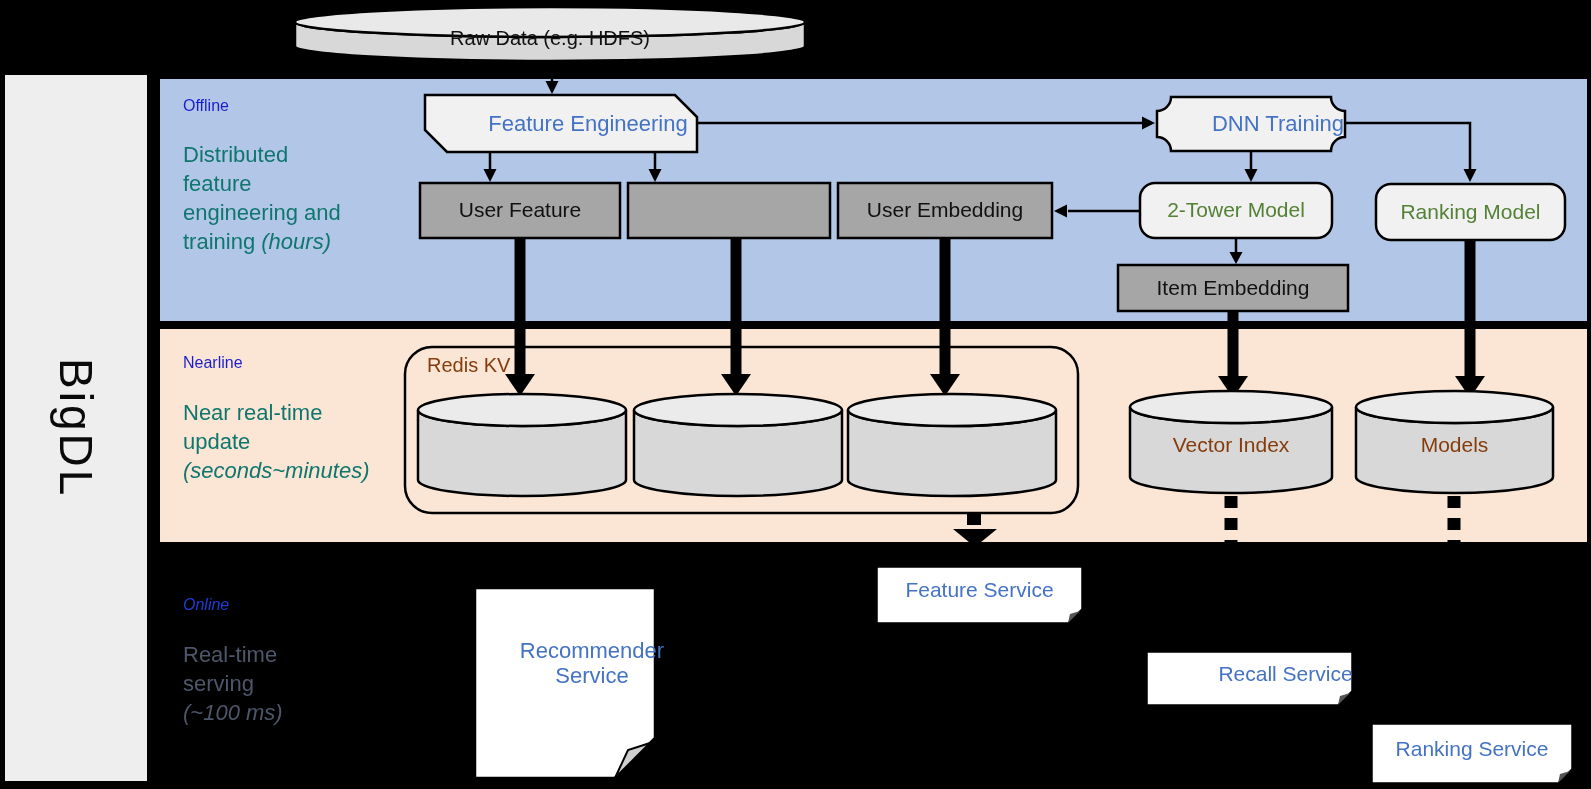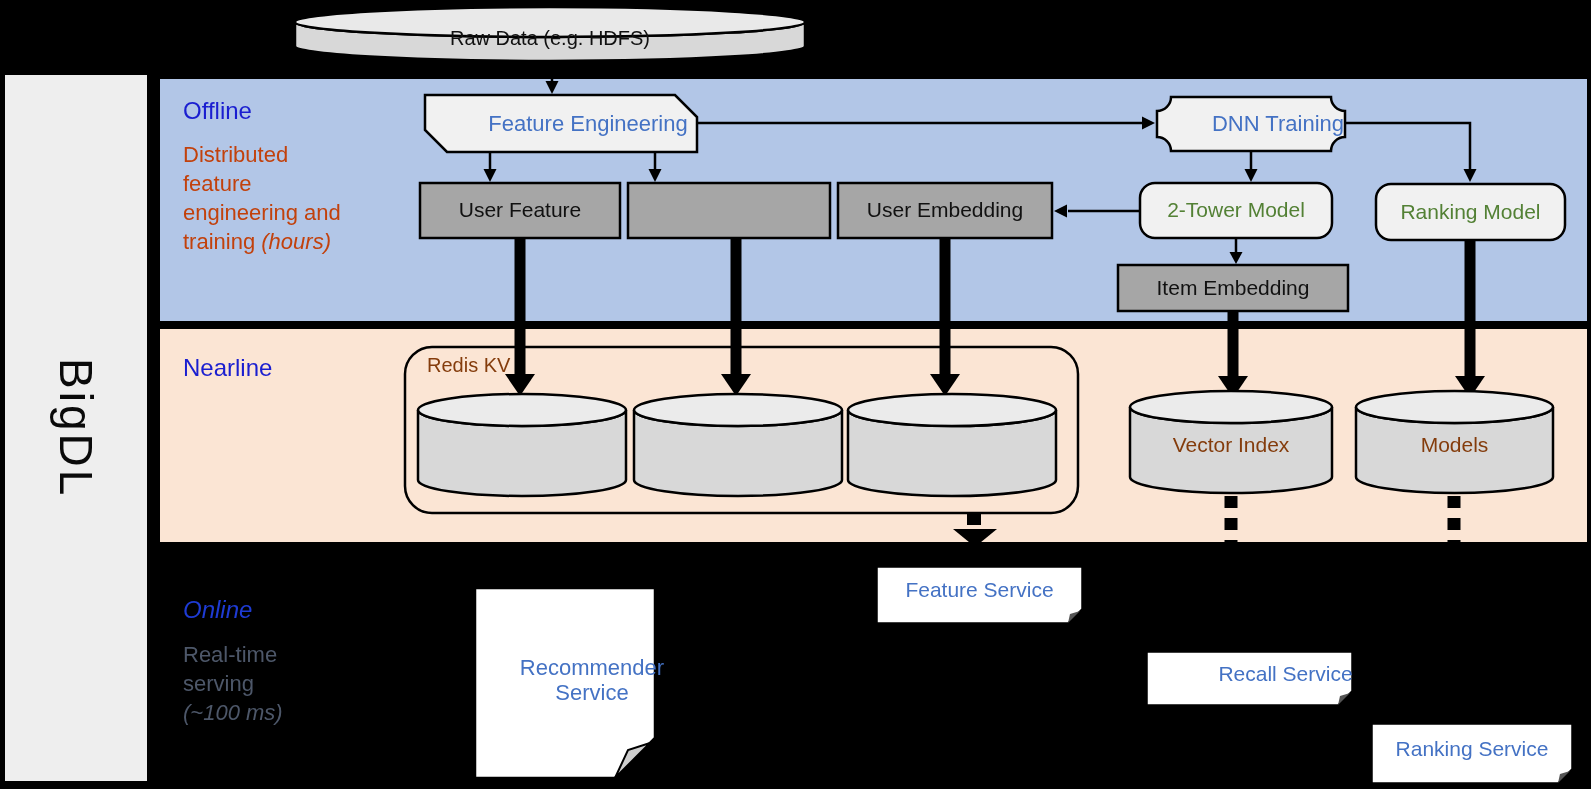--- a/index.html
+++ b/index.html
@@ -13,25 +13,25 @@
   .bigdl-bar{
     position:absolute;left:5px;top:75px;width:142px;height:706px;background:#eeeeee;z-index:1;
     display:flex;align-items:center;justify-content:center;
   }
   .bigdl-text{
     writing-mode:vertical-rl;font-size:46px;color:#0a0a0a;letter-spacing:3px;
   }
   .arrowsvg{position:absolute;left:0;top:0;z-index:2;}
   .lbl{position:absolute;z-index:3;display:flex;align-items:center;justify-content:center;
        text-align:center;line-height:1.15;}
-  .sec-title{position:absolute;z-index:3;font-size:24px;}
+  .sec-title{position:absolute;z-index:3;font-size:16px;}
   .sec-desc{position:absolute;z-index:3;font-size:22px;line-height:1.32;}
   .c-title{color:#1a1ed0;}
   .c-title-online{color:#1e3bd4;font-style:italic;}
-  .c-desc{color:#c2410c;}
+  .c-desc{color:#0f766e;}
   .c-desc-online{color:#4d5769;}
   .c-blue{color:#4472c4;}
   .c-green{color:#538135;}
   .c-brown{color:#843c0c;}
   .c-black{color:#111;}
   .fs21{font-size:21px;}
   .fs22{font-size:22px;padding-left:27px;}
   .fs20{font-size:20px;}
   .left-align{justify-content:flex-start;text-align:left;}
 </style>
@@ -47,20 +47,24 @@
   <div class="band band-offline"></div>
   <div class="band band-nearline"></div>
 
   <div class="sec-title c-title" style="left:183px;top:97px;">Offline</div>
   <div class="sec-desc c-desc" style="left:183px;top:140px;width:170px;">
     <span>Distributed feature engineering and training</span>
     <i>(hours)</i>
   </div>
 
   <div class="sec-title c-title" style="left:183px;top:354px;">Nearline</div>
+  <div class="sec-desc c-desc" style="left:183px;top:398px;width:200px;">
+    <span>Near real-time update</span>
+    <i>(seconds~minutes)</i>
+  </div>
 
   <div class="sec-title c-title-online" style="left:183px;top:596px;">Online</div>
   <div class="sec-desc c-desc-online" style="left:183px;top:640px;width:112px;">
     <span>Real-time serving</span>
     <i>(~100 ms)</i>
   </div>
 
   <svg class="arrowsvg" width="1591" height="789" viewBox="0 0 1591 789">
 
     <g stroke="#000" stroke-width="2.5" fill="#000">
@@ -164,18 +168,18 @@
   <div class="lbl c-black fs21" style="left:838px;top:183px;width:214px;height:55px;">User Embedding</div>
   <div class="lbl c-blue fs22" style="left:1157px;top:97px;width:188px;height:54px;">DNN Training</div>
   <div class="lbl c-green fs21" style="left:1140px;top:183px;width:192px;height:55px;">2-Tower Model</div>
   <div class="lbl c-green fs21" style="left:1376px;top:184px;width:189px;height:56px;">Ranking Model</div>
   <div class="lbl c-black fs21" style="left:1118px;top:265px;width:230px;height:46px;">Item Embedding</div>
 
   <div class="lbl c-brown fs20 left-align" style="left:427px;top:352px;width:120px;height:26px;">Redis KV</div>
   <div class="lbl c-brown fs21" style="left:1130px;top:418px;width:202px;height:54px;">Vector Index</div>
   <div class="lbl c-brown fs21" style="left:1356px;top:418px;width:197px;height:54px;">Models</div>
 
-  <div class="lbl c-blue fs22" style="left:485px;top:620px;width:160px;height:120px;text-align:center;">Recommender Service</div>
+  <div class="lbl c-blue fs22" style="left:485px;top:603px;width:160px;height:120px;text-align:center;">Recommender Service</div>
   <div class="lbl c-blue fs21" style="left:877px;top:567px;width:205px;height:46px;">Feature Service</div>
   <div class="lbl c-blue fs21" style="left:1147px;top:652px;width:205px;height:44px;padding-left:36px;">Recall Service</div>
   <div class="lbl c-blue fs21" style="left:1372px;top:724px;width:200px;height:50px;">Ranking Service</div>
 
 </div>
 
 </body></html>

